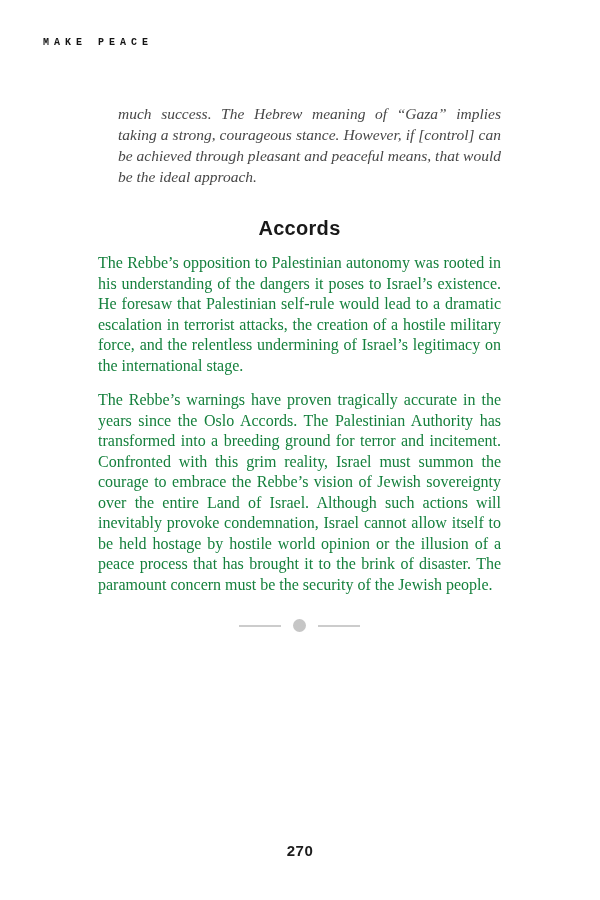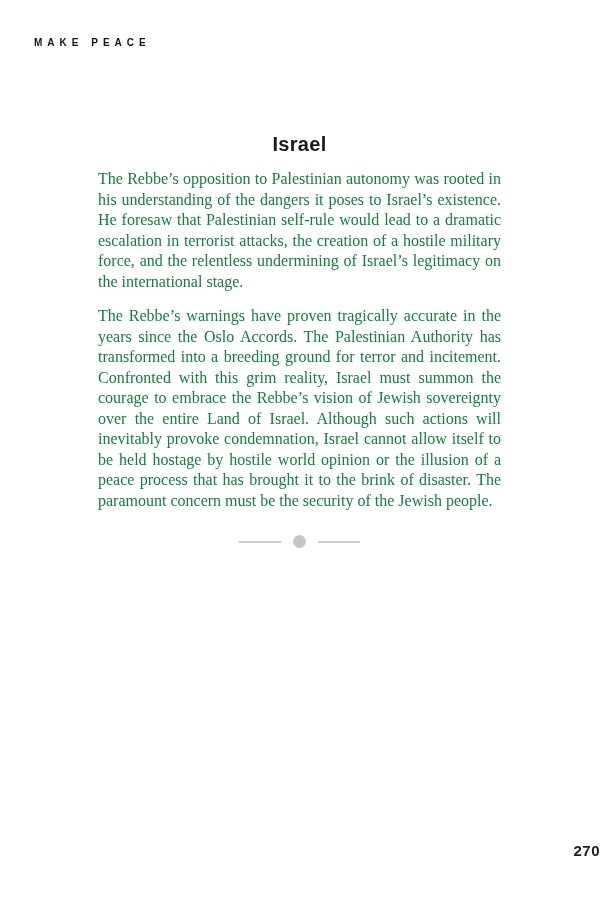--- a/index.html
+++ b/index.html
@@ -10,23 +10,23 @@
   .page {
     position: relative;
     width: 600px;
     height: 900px;
     background: #ffffff;
     overflow: hidden;
     font-family: "Liberation Serif", serif;
   }
   .running-head {
     position: absolute;
-    left: 34px;
+    left: 43px;
     top: 37px;
-    font-family: Liberation Sans, sans-serif;
+    font-family: Liberation Mono, monospace;
     font-weight: 700;
     font-size: 10px;
     letter-spacing: 5px;
     color: #141414;
     white-space: nowrap;
   }
   .content {
     position: absolute;
     left: 98px;
     top: 103px;
@@ -72,39 +72,40 @@
     width: 13px;
     height: 13px;
     border-radius: 50%;
     background: #c6c6c6;
   }
   .page-number {
     position: absolute;
     top: 842px;
     left: 0;
     width: 100%;
-    text-align: right;
+    text-align: center;
     font-family: "Liberation Sans", sans-serif;
     font-weight: 600;
     font-size: 15px;
     letter-spacing: 0.5px;
     color: #1c1c1c;
   }
 </style>
 </head>
 <body>
 
 <div class="page">
 
   <div class="running-head">MAKE PEACE</div>
 
   <div class="content">
 
+    <p class="excerpt-quote">much success. The Hebrew meaning of “Gaza” implies taking a strong, courageous stance. However, if [control] can be achieved through pleasant and peaceful means, that would be the ideal approach.</p>
 
-    <h2 class="summary-heading">Israel</h2>
+    <h2 class="summary-heading">Accords</h2>
 
     <p class="body-para">The Rebbe’s opposition to Palestinian autonomy was rooted in his understanding of the dangers it poses to Israel’s existence. He foresaw that Palestinian self-rule would lead to a dramatic escalation in terrorist attacks, the creation of a hostile military force, and the relentless undermining of Israel’s legitimacy on the international stage.</p>
 
     <p class="body-para">The Rebbe’s warnings have proven tragically accurate in the years since the Oslo Accords. The Palestinian Authority has transformed into a breeding ground for terror and incitement. Confronted with this grim reality, Israel must summon the courage to embrace the Rebbe’s vision of Jewish sovereignty over the entire Land of Israel. Although such actions will inevitably provoke condemnation, Israel cannot allow itself to be held hostage by hostile world opinion or the illusion of a peace process that has brought it to the brink of disaster. The paramount concern must be the security of the Jewish people.</p>
 
     <div class="divider">
       <span class="line"></span>
       <span class="dot"></span>
       <span class="line"></span>
     </div>

